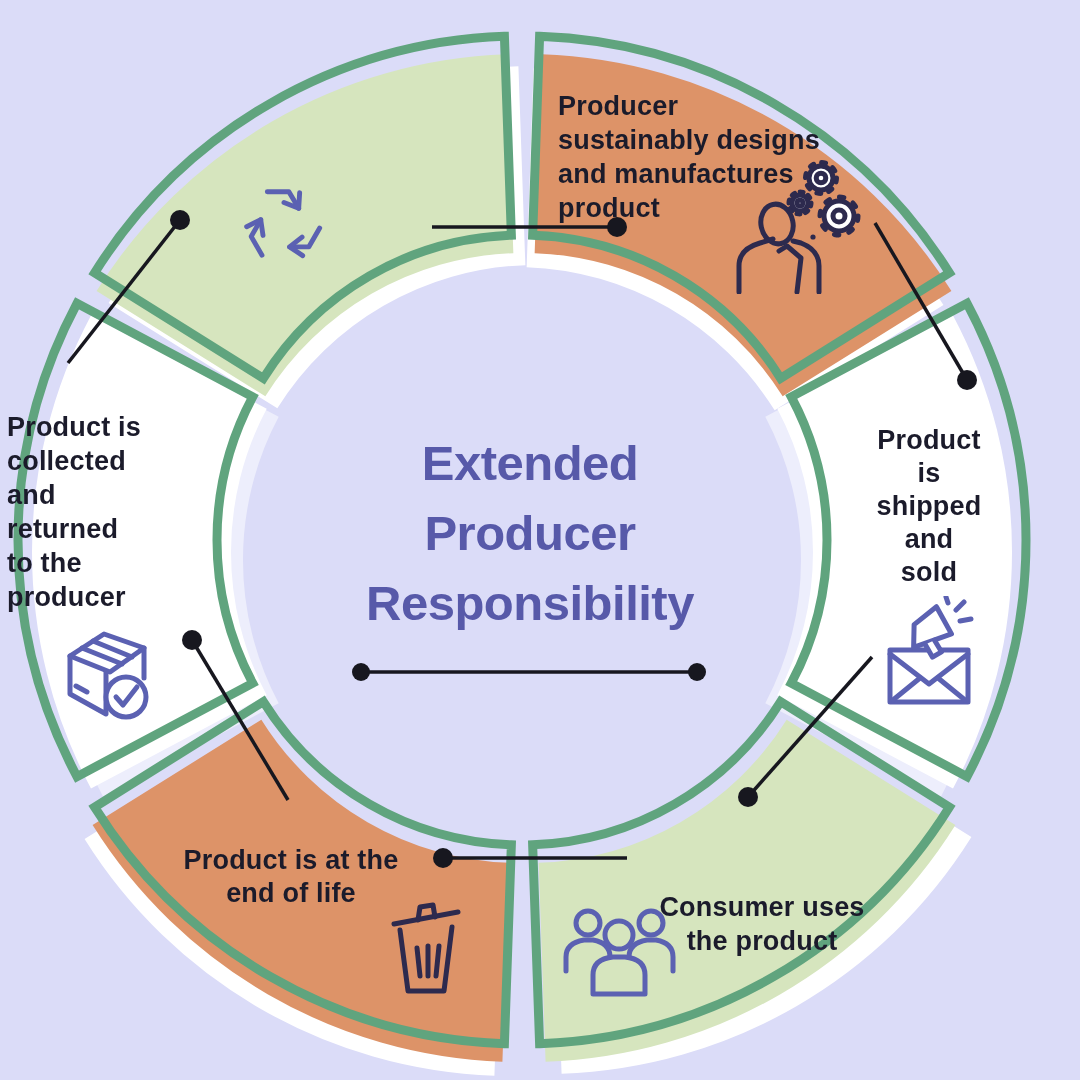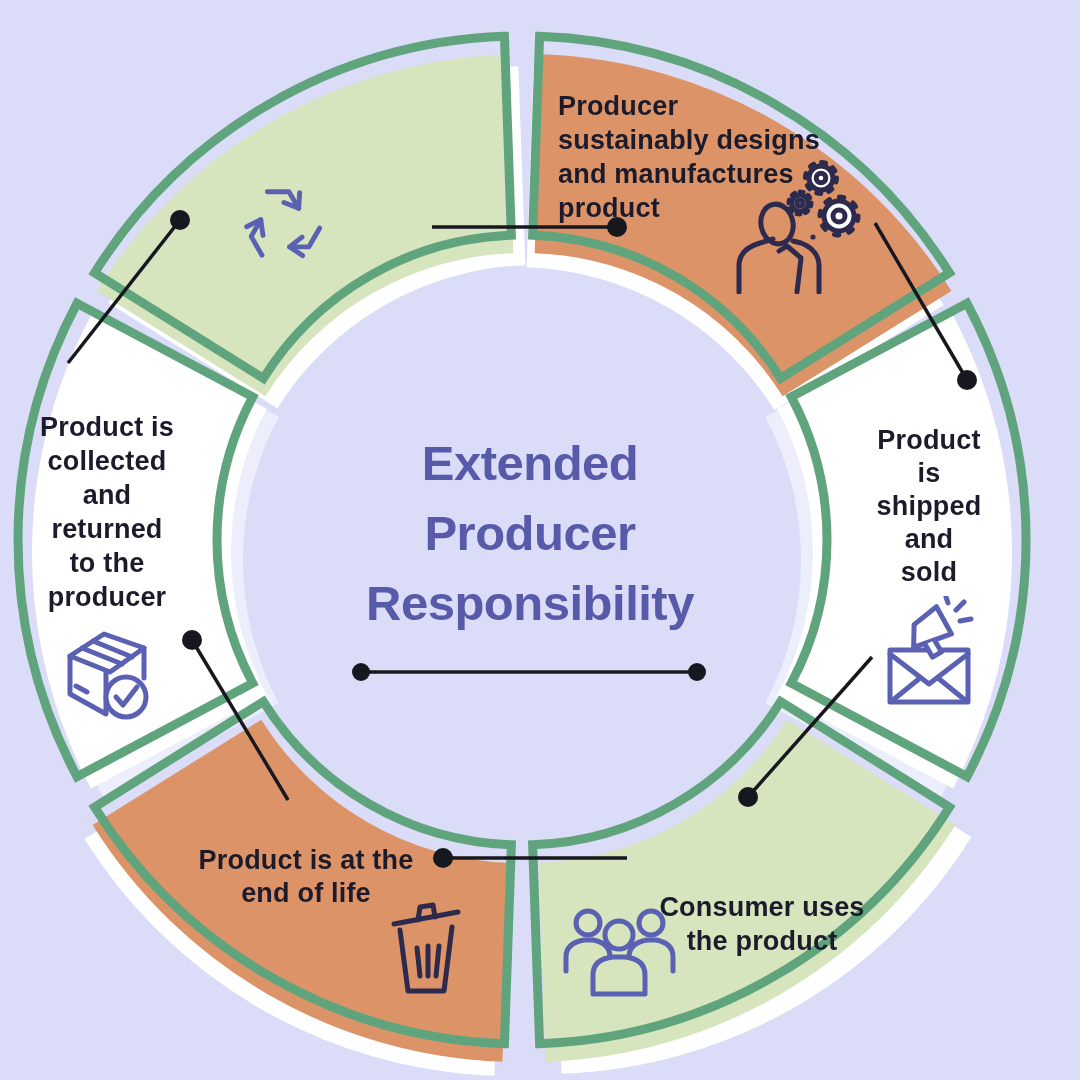--- a/index.html
+++ b/index.html
@@ -27,22 +27,22 @@
     white-space:pre-line;
     color:var(--title,#5759a9);
     font-size:49px;
     line-height:70px;
     font-weight:800;
     letter-spacing:-0.5px;
   }
   .lbl-produce{left:558px;top:89px;width:280px;text-align:left;}
   .lbl-ship{left:829px;top:424px;width:200px;text-align:center;line-height:33px;}
   .lbl-consume{left:612px;top:890px;width:300px;text-align:center;}
-  .lbl-end-of-life{left:156px;top:844px;width:300px;text-align:center;line-height:33px;}
-  .lbl-collect{left:7px;top:410px;width:200px;text-align:center;}
+  .lbl-end-of-life{left:141px;top:844px;width:300px;text-align:center;line-height:33px;}
+  .lbl-collect{left:7px;top:410px;width:200px;}
   .lbl-recycle{left:237px;top:105px;width:260px;text-align:right;}
 
   .icon{position:absolute;}
   .icon *{fill:none;stroke-width:5;stroke-linecap:round;stroke-linejoin:round;}
   .icon.purple *{stroke:var(--icon-purple,#5b61b2);}
   .icon.navy *{stroke:var(--icon-navy,#2d2a4e);}
   .icon .f{fill:#ffffff;}
   .icon .fg{fill:var(--green,#d6e5be);}
   .icon .soliddot{fill:var(--icon-navy,#2d2a4e);stroke:none;}
   .ic-recycle{left:233px;top:176px;width:100px;height:98px;}

